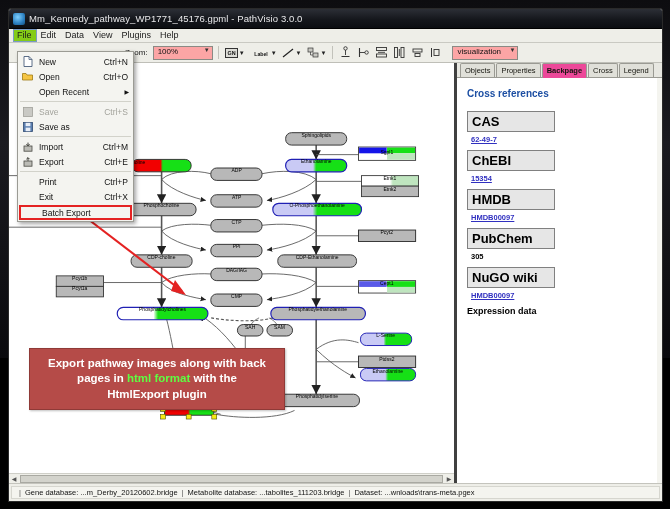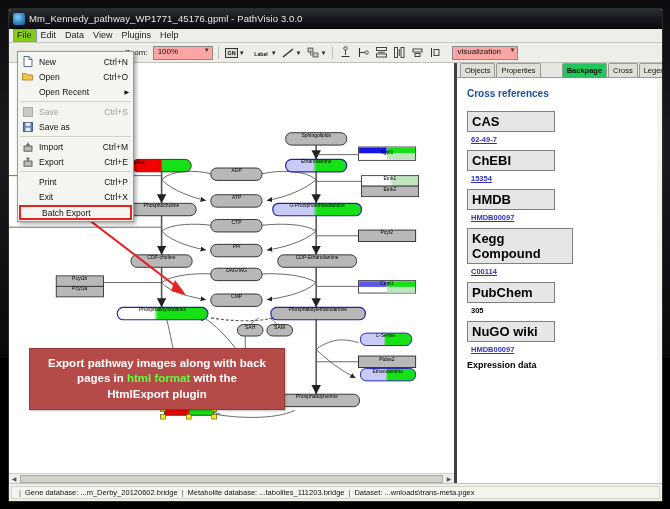--- a/index.html
+++ b/index.html
@@ -128,24 +128,23 @@
   .tab {
     font-size: 7.5px; color: #15150f;
     padding: 1px 4px 1px 4px;
     border: 1px solid #9a9a93; border-bottom: none;
     background: #e0e0d9;
     margin-right: 1px;
     line-height: 11px;
     border-radius: 2px 2px 0 0;
   }
   .tab.sel {
-    background: #22c55e; font-weight: bold;
+    background: #ec4899; font-weight: bold;
     position: relative; top: 1px;
     padding-bottom: 2px;
-    margin-left: 20px;
   }
   #backpage {
     flex: 1 1 auto; background: #ffffff;
     border-left: 1px solid #fff;
     position: relative;
     padding: 8px 9px 0 9px;
     overflow: hidden;
   }
   #crossref-title {
     color: #1d4fa3; font-size: 10px; font-weight: bold;
@@ -576,24 +575,20 @@
           <div class="xr-block">
             <div class="xr-head">ChEBI</div>
             <div class="xr-val"><a href="#">15354</a></div>
           </div>
 
           <div class="xr-block">
             <div class="xr-head">HMDB</div>
             <div class="xr-val"><a href="#">HMDB00097</a></div>
           </div>
 
-          <div class="xr-block">
-            <div class="xr-head" style="width:106px">Kegg Compound</div>
-            <div class="xr-val"><a href="#">C00114</a></div>
-          </div>
 
           <div class="xr-block">
             <div class="xr-head">PubChem</div>
             <div class="xr-val plain">305</div>
           </div>
 
           <div class="xr-block">
             <div class="xr-head">NuGO wiki</div>
             <div class="xr-val"><a href="#">HMDB00097</a></div>
           </div>

